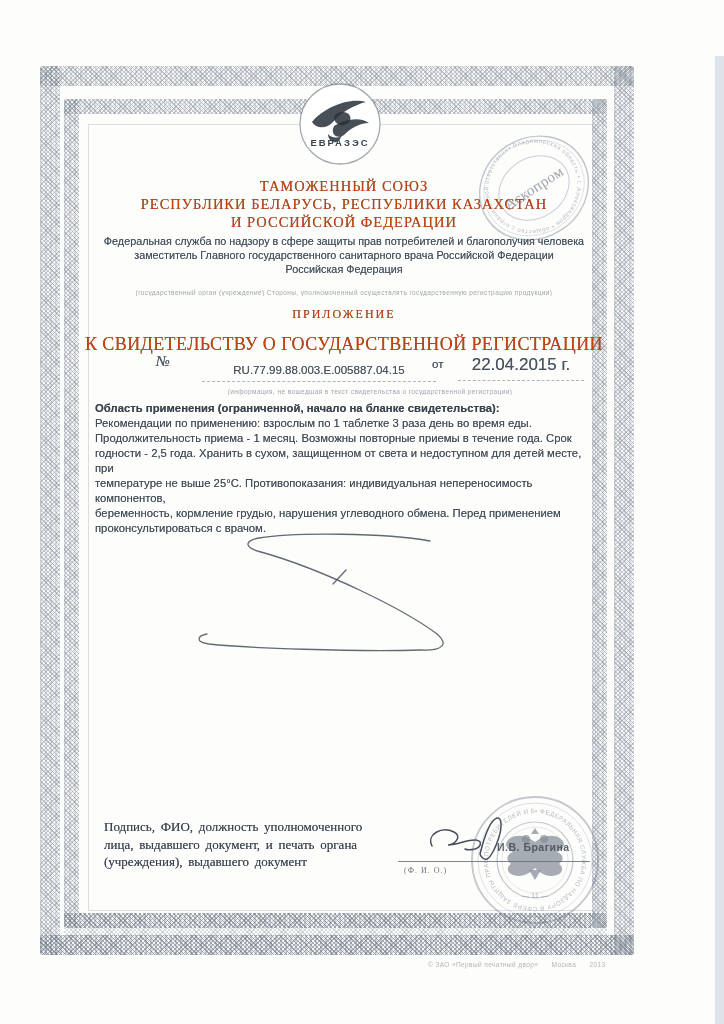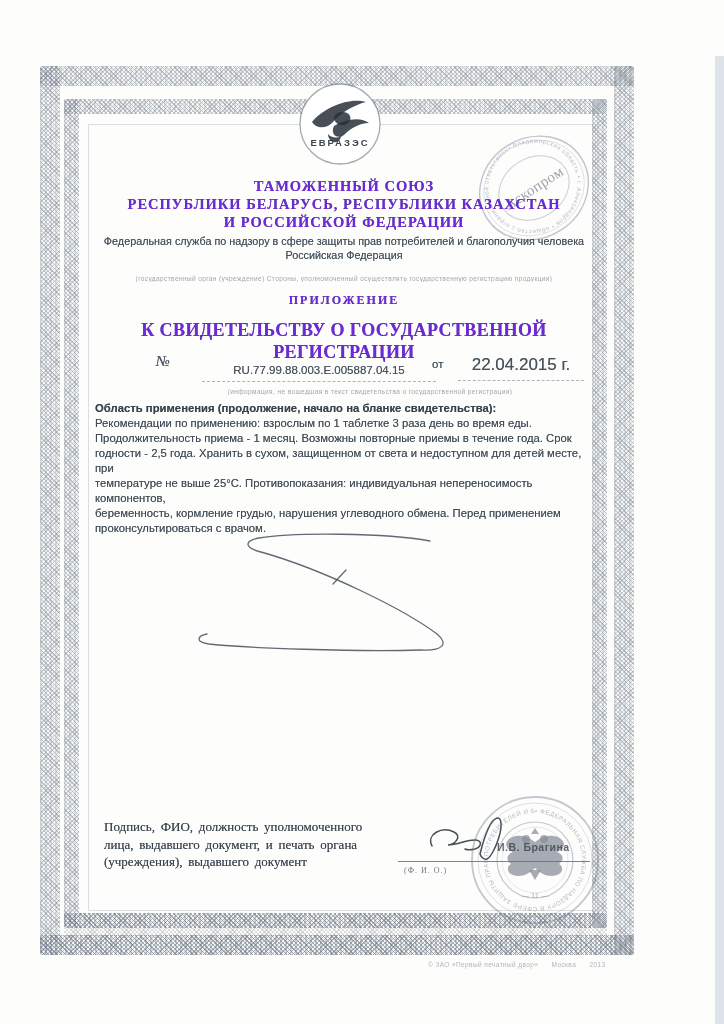--- a/index.html
+++ b/index.html
@@ -27,21 +27,21 @@
   }
   .hatch{
     position:absolute;
     background:
       repeating-linear-gradient(45deg, rgba(120,130,142,.28) 0 1px, transparent 1px 3px),
       repeating-linear-gradient(135deg, rgba(120,130,142,.24) 0 1px, transparent 1px 3px);
     filter:blur(.4px);
   }
   .thin-rule{position:absolute;border:1px solid rgba(125,135,148,.26);}
   
-  .serifB{font-family:"Liberation Serif",serif;font-weight:bold;color:#6d28d9;}
+  .serifB{font-family:"Liberation Serif",serif;font-weight:normal;color:#c2410c;}
   .scanblur{text-shadow:0 0 .6px rgba(57,67,78,.65);}
   .header-block{position:absolute;left:84px;top:177px;width:520px;text-align:center;}
   .h-union{font-size:14.5px;line-height:18px;letter-spacing:1px;}
   .h-agency{font-size:10.8px;line-height:14px;color:#43505c;}
   .fine-caption{
     font-size:6.5px;color:rgba(80,92,104,.55);letter-spacing:.4px;
     filter:blur(.35px);white-space:nowrap;overflow:hidden;
   }
   .title1{font-size:12px;line-height:22px;letter-spacing:2px;margin-top:7px;}
   .title2{font-size:18px;line-height:22px;letter-spacing:.4px;margin-top:8px;}
@@ -109,36 +109,37 @@
       </text>
       <text x="72" y="81" text-anchor="middle" font-family="Liberation Serif, serif" font-size="15" letter-spacing=".5" fill="rgba(92,100,128,.8)">Аскопром</text>
     </g>
   </svg>
 
   <div class="header-block">
     <div class="serifB h-union scanblur">ТАМОЖЕННЫЙ СОЮЗ</div>
     <div class="serifB h-union scanblur">РЕСПУБЛИКИ БЕЛАРУСЬ, РЕСПУБЛИКИ КАЗАХСТАН</div>
     <div class="serifB h-union scanblur">И РОССИЙСКОЙ ФЕДЕРАЦИИ</div>
     <div class="h-agency scanblur" style="margin-top:3px;">Федеральная служба по надзору в сфере защиты прав потребителей и благополучия человека</div>
+    <div class="h-agency scanblur">заместитель Главного государственного санитарного врача Российской Федерации</div>
     <div class="h-agency scanblur">Российская Федерация</div>
     <div class="fine-caption" style="margin-top:13px;">(государственный орган (учреждение) Стороны, уполномоченный осуществлять государственную регистрацию продукции)</div>
     <div class="serifB title1 scanblur">ПРИЛОЖЕНИЕ</div>
     <div class="serifB title2 scanblur">К СВИДЕТЕЛЬСТВУ О ГОСУДАРСТВЕННОЙ РЕГИСТРАЦИИ</div>
   </div>
 
   <div class="numrow">
     <span class="no scanblur">№</span>
     <span class="num scanblur">RU.77.99.88.003.E.005887.04.15</span>
     <span class="ot scanblur">от</span>
     <span class="date scanblur">22.04.2015 г.</span>
     <span class="cap fine-caption">(информация, не вошедшая в текст свидетельства о государственной регистрации)</span>
   </div>
 
   <div class="body-block">
-    <div class="bh scanblur">Область применения (продолжение, начало на бланке свидетельства):</div>
+    <div class="bh scanblur">Область применения (ограниченной, начало на бланке свидетельства):</div>
     <div class="bt scanblur">Рекомендации по применению: взрослым по 1 таблетке 3 раза день во время еды.
 Продолжительность приема - 1 месяц. Возможны повторные приемы в течение года. Срок
 годности - 2,5 года. Хранить в сухом, защищенном от света и недоступном для детей месте, при
 температуре не выше 25°С. Противопоказания: индивидуальная непереносимость компонентов,
 беременность, кормление грудью, нарушения углеводного обмена. Перед применением
 проконсультироваться с врачом.</div>
   </div>
 
   <svg style="left:185px;top:518px;" width="280" height="140" viewBox="0 0 280 140">
     <g fill="none" stroke="rgba(69,80,92,.85)" stroke-width="1.3" stroke-linecap="round">

